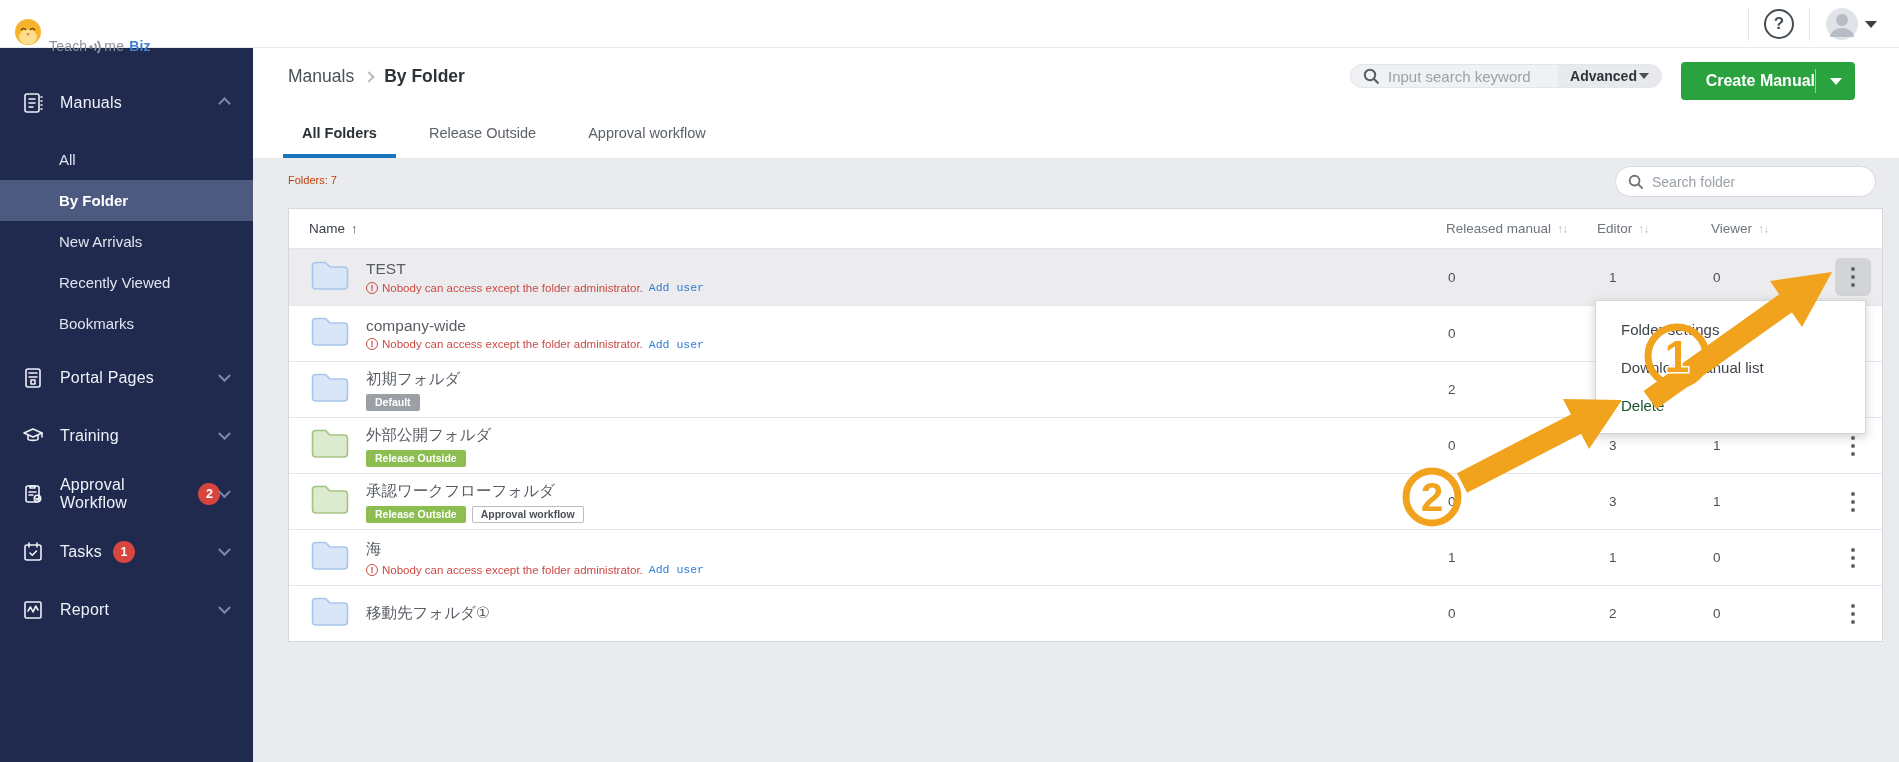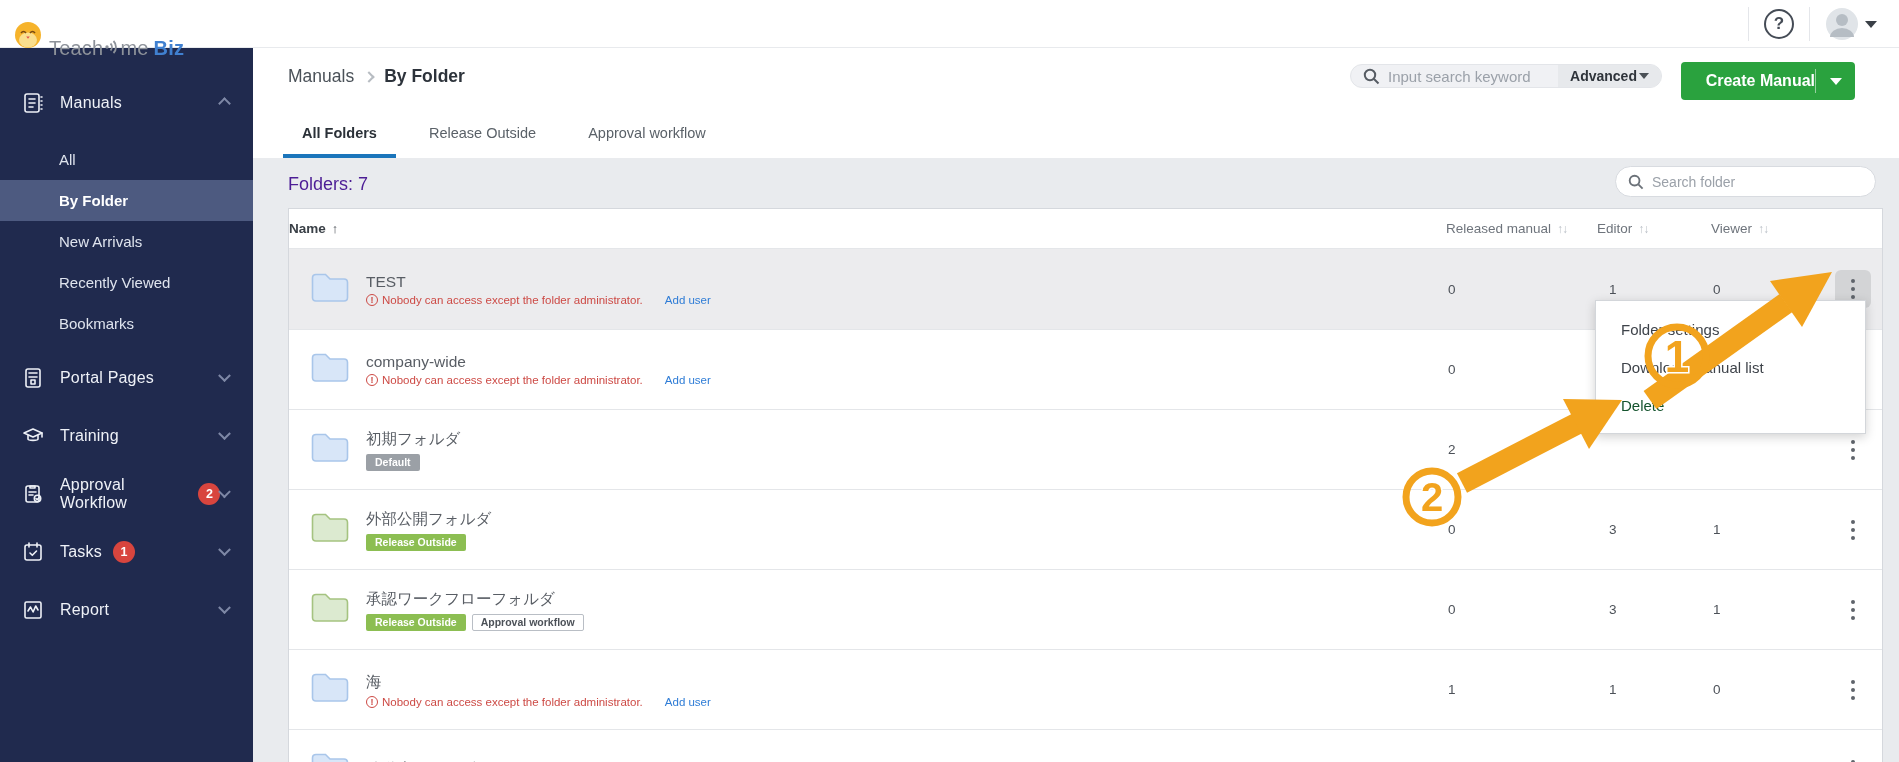--- a/index.html
+++ b/index.html
@@ -4,21 +4,21 @@
 <style>
   * { margin:0; padding:0; box-sizing:border-box; }
   html,body { width:1899px; height:762px; }
   body { position:relative; overflow:hidden; background:#fff;
          font-family:"Liberation Sans","DejaVu Sans",sans-serif; }
 
   
   .header { position:absolute; left:0; top:0; width:1899px; height:48px; background:#fff;
             border-bottom:1px solid #e8eaed; z-index:5; }
   .logo { position:absolute; left:14px; top:9px; display:flex; align-items:center; gap:7px; }
-  .logo-text { font-size:20px; letter-spacing:.2px; display:flex; align-items:flex-start;margin-top:28px; }
+  .logo-text { font-size:14px; letter-spacing:.2px; display:flex; align-items:center;margin-top:28px; }
   .lt-gray { color:#8d929a; }
   .lt-biz { color:#4080d0; font-weight:bold; margin-left:5px; }
   .wave { margin:0 1px; }
   .hdr-right { position:absolute; right:12px; top:0; height:48px; display:flex; align-items:center; }
   .hdr-div { width:1px; height:34px; background:#e4e6ea; }
   .help-btn { width:30px; height:30px; border:2px solid #454c56; border-radius:50%;
               color:#454c56; font-weight:bold; font-size:17px; display:flex; align-items:center;
               justify-content:center; margin:0 15px; cursor:pointer; }
   .user-btn { display:flex; align-items:center; gap:6px; margin:0 10px 0 15px; cursor:pointer; }
   .caret-down { width:0; height:0; border-left:6px solid transparent; border-right:6px solid transparent;
@@ -69,47 +69,47 @@
   .cb-caret .tri { border-top-color:#fff; border-left-width:6px; border-right-width:6px; border-top-width:7px; }
 
   
   .tabs { position:absolute; left:283px; top:112px; height:46px; display:flex; z-index:3; }
   .tab { padding:0 19px; display:flex; align-items:center; font-size:14.5px; color:#5a6168;
          border-bottom:4px solid transparent; cursor:pointer; margin-right:14px; }
   .tab.active { color:#2b3138; font-weight:bold; border-bottom-color:#1b75bb; }
 
   
   .content-bg { position:absolute; left:253px; top:158px; width:1646px; height:604px; background:#e9ebee; }
-  .folders-count { position:absolute; left:288px; top:174px; font-size:18px; color:#4c1d95; z-index:2; }
+  .folders-count { position:absolute; left:288px; top:174px; font-size:11px; color:#c2410c; z-index:2; }
   .fsearch { position:absolute; left:1615px; top:166px; width:261px; height:31px; background:#fff;
              border:1px solid #d8dbe0; border-radius:16px; display:flex; align-items:center; z-index:2; }
   .fsearch input { flex:1; border:none; outline:none; background:transparent; font-size:14px;
                    color:#333; font-family:inherit; min-width:0; }
 
   
   .ftable { position:absolute; left:288px; top:208px; width:1595px; background:#fff;
             border:1px solid #d5d8dd; z-index:2; }
   .grid { display:grid; grid-template-columns:1fr 151px 114px 112px 59px; align-items:center; }
   .thead { height:40px; border-bottom:1px solid #e4e6e9; font-size:13.5px; }
-  .th-name { font-weight:bold; color:#3a4047; cursor:pointer; }
+  .th-name { padding-left:20px; font-weight:normal; color:#3a4047; cursor:pointer; }
   .th { color:#6e747c; cursor:pointer; }
   .sort-asc { color:#41474e; font-size:13px; margin-left:6px; }
   .sort-both { color:#b9bfc6; font-size:12px; margin-left:6px; letter-spacing:-1px; }
-  .trow { height:80px; border-top:1px solid #e4e6e9; }
+  .trow { height:56px; border-top:1px solid #e4e6e9; }
   .trow:first-of-type { border-top:none; }
   .trow.hl { background:#ececee; }
   .name-cell { display:flex; align-items:center; padding-left:22px; cursor:pointer; }
   .name-lines { margin-left:17px; display:flex; flex-direction:column; }
   .fname { font-size:15.5px; color:#585d64; }
   .subline { margin-top:3px; display:flex; align-items:center; font-size:11.5px; }
   .warn { color:#cd4a45; display:flex; align-items:center; }
   .warn-ic { width:12px; height:12px; border:1px solid #cd4a45; border-radius:50%; font-size:9px;
              font-weight:bold; display:inline-flex; align-items:center; justify-content:center;
              margin-right:4px; }
-  .add-user { color:#2e7cd6; margin-left:22px; cursor:pointer; }
+  .add-user { color:#2e7cd6; margin-left:6px; cursor:pointer;font-family:Liberation Mono, monospace; }
   .badges { margin-top:4px; display:flex; gap:6px; }
   .bdg { font-size:10.5px; font-weight:bold; padding:2px 9px 3px; border-radius:2px; color:#fff; }
   .bdg.gray { background:#9ba0a6; }
   .bdg.green { background:#8cbe52; }
   .bdg.outline { background:#fff; border:1px solid #b9bec5; color:#4c5158; padding:1px 8px 2px; }
   .num { font-size:13.5px; color:#4c5158; padding-left:2px; }
   .num.editor { padding-left:12px; }
   .acts { display:flex; justify-content:center; }
   .kebab { width:36px; height:38px; border-radius:6px; display:flex; flex-direction:column;
            align-items:center; justify-content:center; gap:4px; cursor:pointer; }

